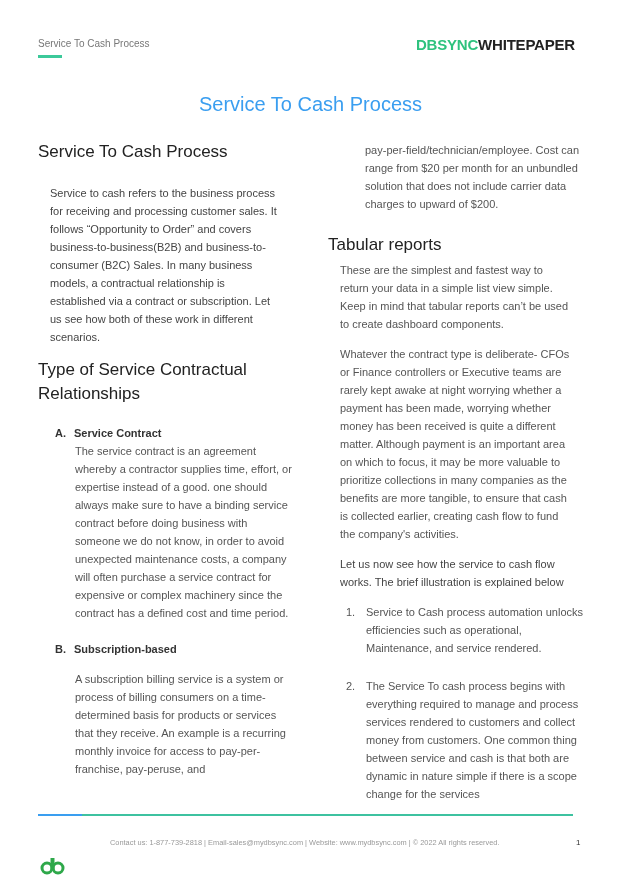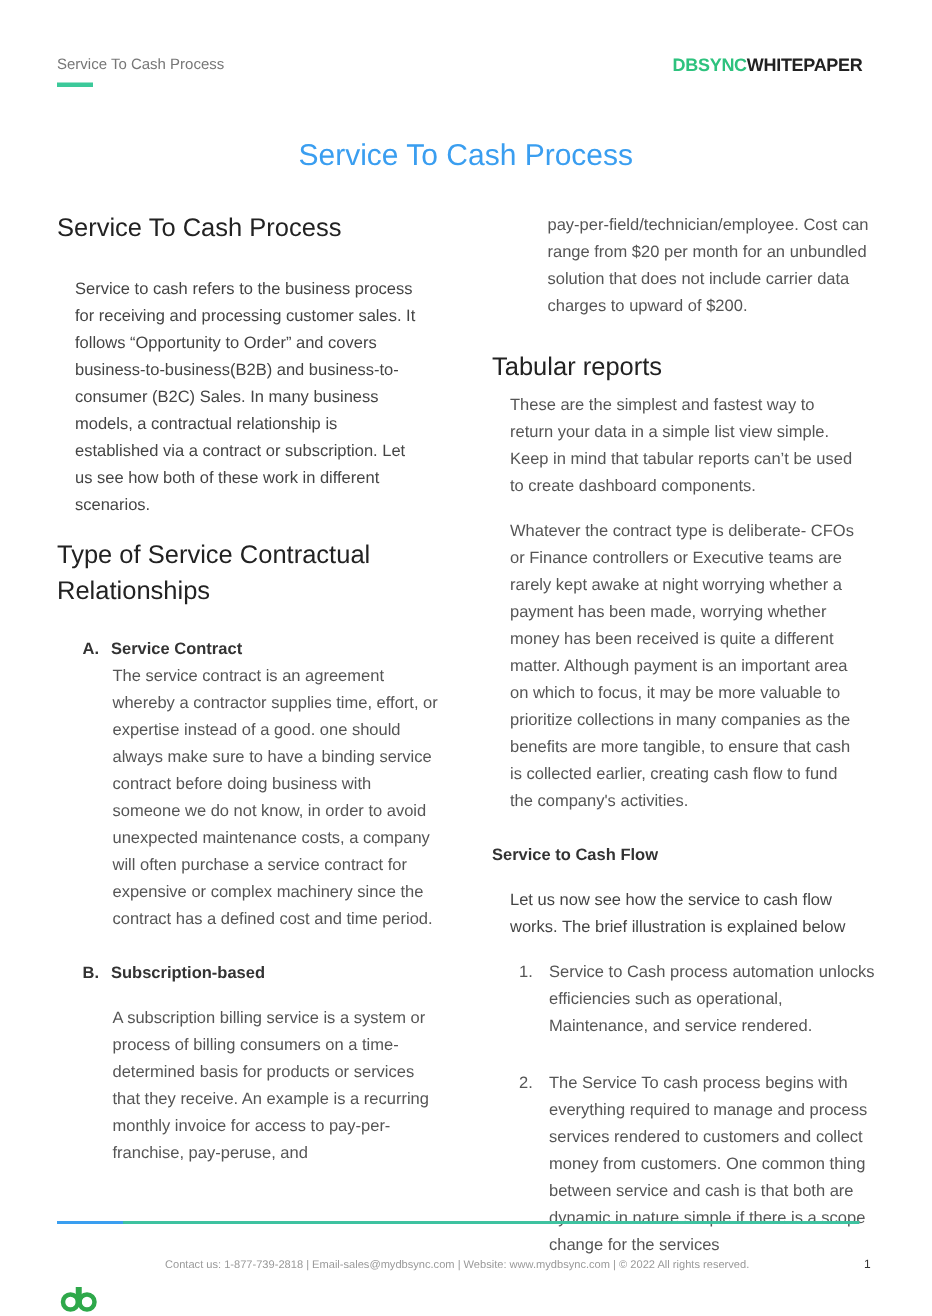--- a/index.html
+++ b/index.html
@@ -1,19 +1,19 @@
 <!DOCTYPE html>
 <html><head>
   <meta charset="utf-8">
   <style>
     html, body { margin: 0; padding: 0; background: #ffffff; }
     body { width: 621px; height: 877px; position: relative; overflow: hidden; font-family: "Liberation Sans", sans-serif; color: #333; }
     .header-left { position: absolute; left: 38px; top: 38px; font-size: 10px; color: #777; }
     .header-accent { position: absolute; left: 38px; top: 55px; width: 24px; height: 3px; background: #3cc99a; }
-    .header-right { position: absolute; right: 46px; top: 36px; font-size: 12px; font-weight: bold; letter-spacing: -0.2px; }
+    .header-right { position: absolute; right: 46px; top: 36px; font-size: 15px; font-weight: bold; letter-spacing: -0.2px; }
     .header-right .brand { color: #2ec27e; }
     .header-right .wp { color: #222; }
     .page-title { position: absolute; left: 0; right: 0; top: 93px; text-align: center; font-size: 20px; color: #3a9ef0; }
     .col { position: absolute; top: 140px; }
     .col-left { left: 38px; width: 256px; }
     .col-right { left: 328px; width: 258px; }
     h2 { font-weight: normal; font-size: 17px; color: #222; margin: 0; line-height: 24px; }
     p { margin: 12px; font-size: 11px; line-height: 18px; color: #444; }
     .sub-item { margin-left: 17px; }
     .sub-head { font-size: 11px; font-weight: bold; color: #333; display: flex; line-height: 18px; }
@@ -58,21 +58,20 @@
       </div>
   </div>
   <div class="sub-body" style="margin-top:12px;">A subscription billing service is a system or process of billing consumers on a time-determined basis for products or services that they receive. An example is a recurring monthly invoice for access to pay-per-franchise, pay-peruse, and</div>
 </div>
 
 <div class="col col-right" style="top:141px;">
   <div class="sub-body" style="margin-left:37px;">pay-per-field/technician/employee. Cost can range from $20 per month for an unbundled solution that does not include carrier data charges to upward of $200.</div>
   <h2 style="margin-top:20px;">Tabular reports</h2>
   <p style="margin-top:4px; color:#555;">These are the simplest and fastest way to return your data in a simple list view simple. Keep in mind that tabular reports can’t be used to create dashboard components.</p>
   <p style="color:#555;">Whatever the contract type is deliberate- CFOs or Finance controllers or Executive teams are rarely kept awake at night worrying whether a payment has been made, worrying whether money has been received is quite a different matter. Although payment is an important area on which to focus, it may be more valuable to prioritize collections in many companies as the benefits are more tangible, to ensure that cash is collected earlier, creating cash flow to fund the company's activities.</p>
-  <div class="bold-head" style="margin-top:18px;">Service to Cash Flow</div>
   <p style="color:#444;">Let us now see how the service to cash flow works. The brief illustration is explained below</p>
   <div class="num-item">
     <span class="num">1.</span>
     <span>Service to Cash process automation unlocks efficiencies such as operational, Maintenance, and service rendered.</span>
   </div>
   <div class="num-item" style="margin-top:20px;">
     <span class="num">2.</span>
     <span>The Service To cash process begins with everything required to manage and process services rendered to customers and collect money from customers. One common thing between service and cash is that both are dynamic in nature simple if there is a scope change for the services</span>
   </div>
 </div>

